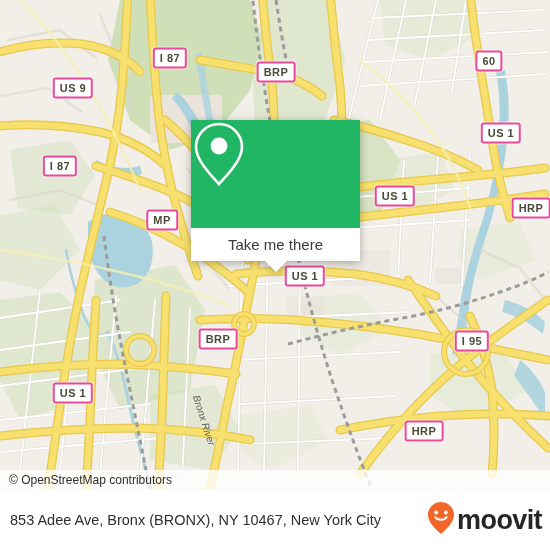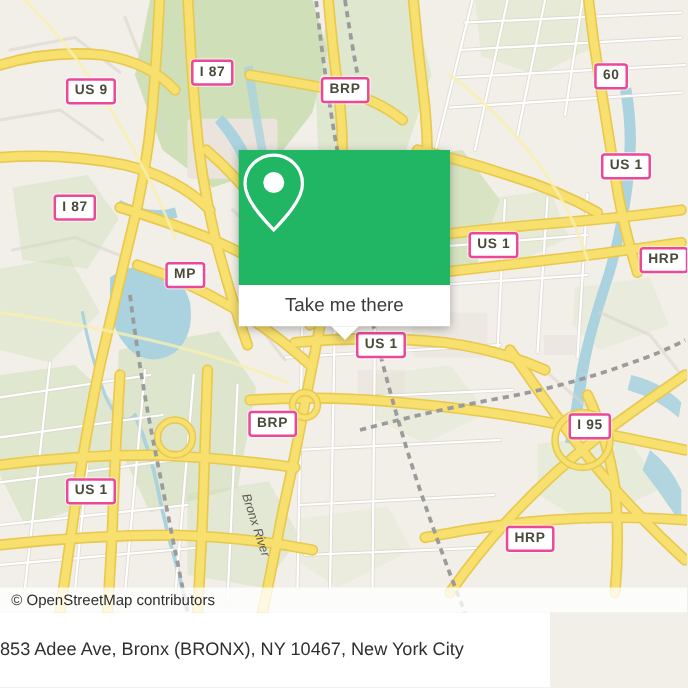--- a/index.html
+++ b/index.html
@@ -75,25 +75,25 @@
   #attrib{
     position:absolute;left:0;top:470px;width:550px;height:20px;
     background:rgba(255,255,255,.78);
     display:flex;align-items:center;
     color:#2d2d2d;font-size:12px;
     padding-left:9px;box-sizing:border-box;
   }
 
   
   #footer{
-    position:absolute;left:0;top:490px;width:440px;height:60px;
+    position:absolute;left:0;top:490px;width:550px;height:60px;
     background:#ffffff;
     display:flex;align-items:center;
     box-sizing:border-box;
-    padding:0 8px 0 0;
+    padding:0 8px 0 10px;
   }
   #footer .addr{
     flex:1;
     color:#2f2f2f;
     font-size:14.5px;
     line-height:19px;
     padding-right:6px;
   }
   #footer .logo{
     display:flex;align-items:center;gap:2px;
@@ -322,29 +322,29 @@
         <path d="M276 0 Q282 40 290 80"></path>
       </g>
 
       <g class="sec" stroke-width="2.4" opacity=".8">
         <path d="M20 0 Q60 40 90 90 Q120 140 140 190"></path>
         <path d="M0 250 Q60 258 120 272 Q180 286 230 306"></path>
         <path d="M360 60 Q400 90 430 130 Q458 168 470 208"></path>
       </g>
     </svg>
 
-    <div class="shield" style="left:73px;top:73px;text-align:right;">US 9</div>
+    <div class="shield" style="left:73px;top:88px;text-align:right;">US 9</div>
     <div class="shield" style="left:170px;top:58px;">I 87</div>
     <div class="shield" style="left:276px;top:72px;">BRP</div>
     <div class="shield" style="left:489px;top:61px;">60</div>
     <div class="shield" style="left:501px;top:133px;">US 1</div>
     <div class="shield" style="left:60px;top:166px;">I 87</div>
     <div class="shield" style="left:395px;top:196px;">US 1</div>
     <div class="shield" style="left:531px;top:208px;">HRP</div>
-    <div class="shield" style="left:148px;top:220px;">MP</div>
+    <div class="shield" style="left:162px;top:220px;">MP</div>
     <div class="shield" style="left:305px;top:276px;">US 1</div>
     <div class="shield" style="left:218px;top:339px;">BRP</div>
     <div class="shield" style="left:472px;top:341px;text-align:right;">I 95</div>
     <div class="shield" style="left:73px;top:393px;">US 1</div>
     <div class="shield" style="left:424px;top:431px;">HRP</div>
 
     <div class="river-label" style="left:196px;top:390px;transform:rotate(72deg);">Bronx River</div>
 
     <div id="attrib">
       <span>© OpenStreetMap contributors</span>
@@ -361,15 +361,26 @@
       </div>
       <div class="bar">
         <span>Take me there</span>
       </div>
       <div class="tip"></div>
     </div>
   </div>
 
   <div id="footer">
     <div class="addr">853 Adee Ave, Bronx (BRONX), NY 10467, New York City</div>
+    <div class="logo">
+      <span>
+        <svg width="28" height="34" viewBox="0 0 28 34" aria-hidden="true">
+          <path d="M14 1 C6.8 1 1 6.8 1 14 C1 21.6 9.2 28.6 14 33 C18.8 28.6 27 21.6 27 14 C27 6.8 21.2 1 14 1 Z" fill="#f2662a"></path>
+          <circle cx="9.2" cy="11.5" r="1.9" fill="#ffffff"></circle>
+          <circle cx="18.8" cy="11.5" r="1.9" fill="#ffffff"></circle>
+          <path d="M8.4 16.2 C10.4 19.6 17.6 19.6 19.6 16.2" fill="none" stroke="#ffffff" stroke-width="2" stroke-linecap="round"></path>
+        </svg>
+      </span>
+      <span class="word">moovit</span>
+    </div>
   </div>
 
 </div>
 
 </body></html>

